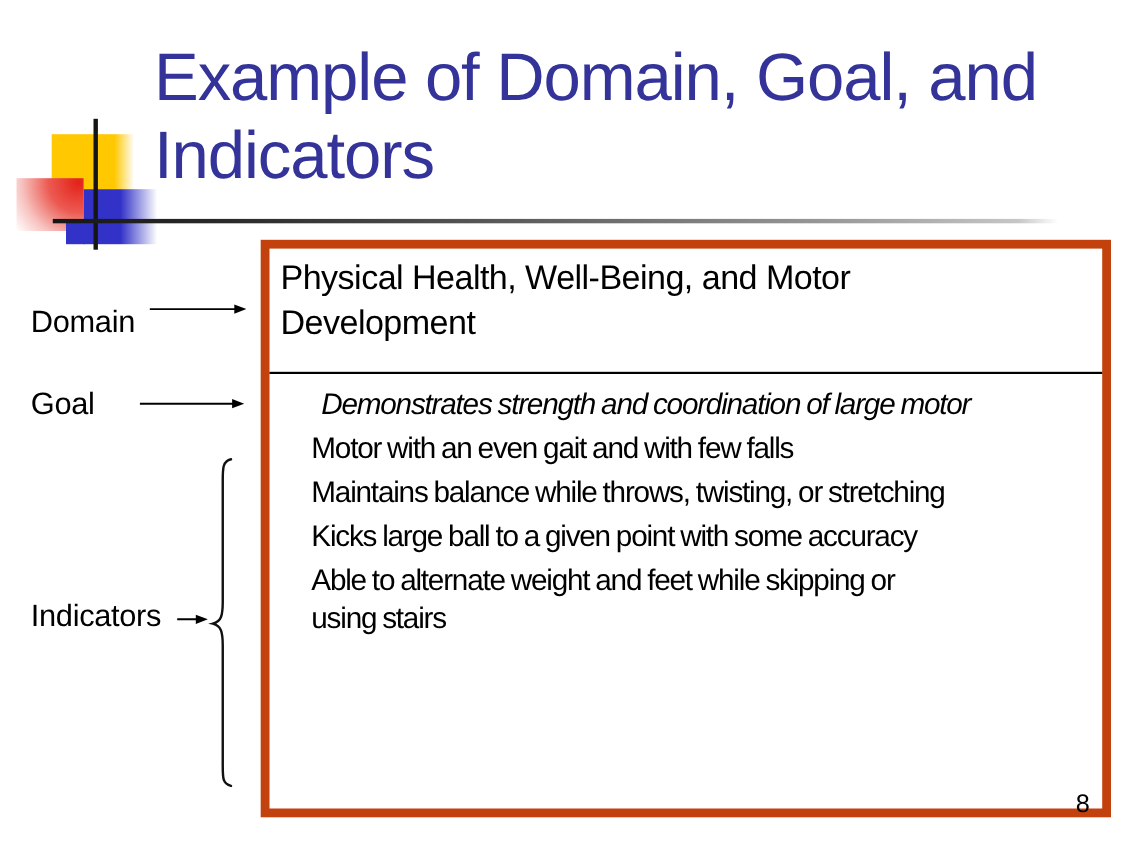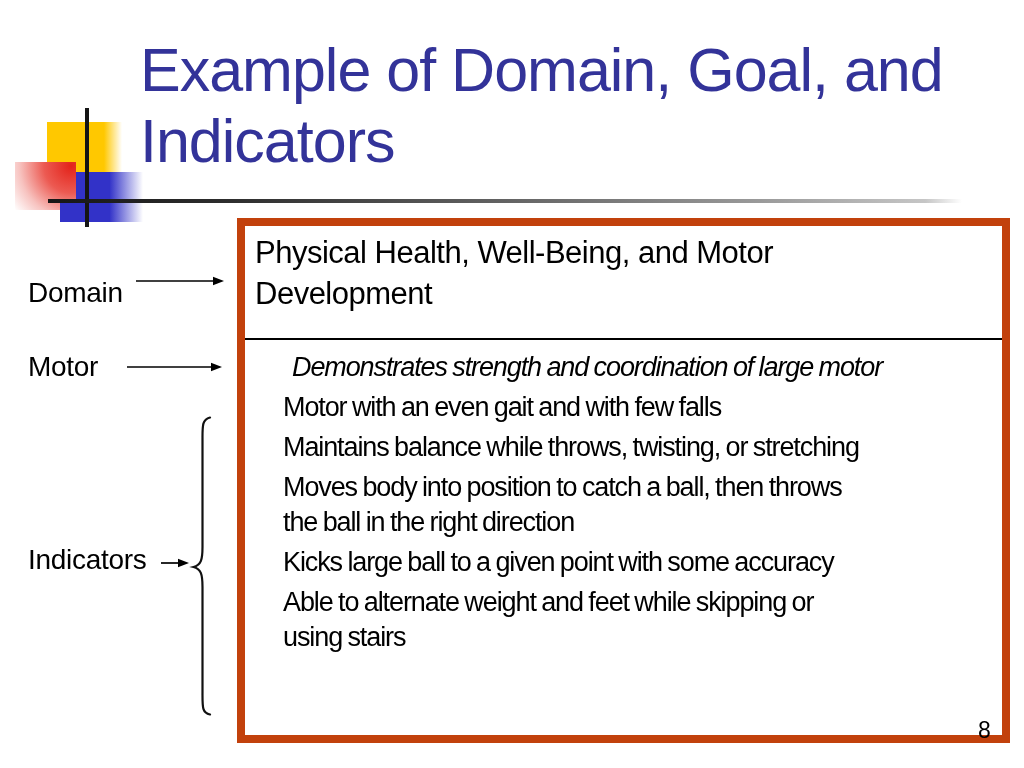--- a/index.html
+++ b/index.html
@@ -78,21 +78,21 @@
   <div class="deco-blue-b"></div>
   <div class="deco-vline"></div>
   <div class="title-rule"></div>
 
   <div class="title">
     <div>Example of Domain, Goal, and</div>
     <div>Indicators</div>
   </div>
 
   <div class="side-label label-domain">Domain</div>
-  <div class="side-label label-goal">Motor</div>
+  <div class="side-label label-goal">Goal</div>
   <div class="side-label label-indicators">Indicators</div>
 
   <svg class="conn arrow-domain" width="88" height="14" viewBox="0 0 88 14">
     <line x1="0" y1="7" x2="79" y2="7" stroke="#000" stroke-width="1.7"></line>
     <polygon points="88,7 77,2.8 77,11.2" fill="#000"></polygon>
   </svg>
   <svg class="conn arrow-goal" width="95" height="14" viewBox="0 0 95 14">
     <line x1="0" y1="7" x2="86" y2="7" stroke="#000" stroke-width="1.7"></line>
     <polygon points="95,7 84,2.8 84,11.2" fill="#000"></polygon>
   </svg>
@@ -114,24 +114,20 @@
       <div class="para goal-para">
         <div class="line">Demonstrates strength and coordination of large motor</div>
       </div>
       <div class="para">
         <div class="line">Motor with an even gait and with few falls</div>
       </div>
       <div class="para">
         <div class="line">Maintains balance while throws, twisting, or stretching</div>
       </div>
       <div class="para">
-        <div class="line">Moves body into position to catch a ball, then throws</div>
-        <div class="line">the ball in the right direction</div>
-      </div>
-      <div class="para">
         <div class="line">Kicks large ball to a given point with some accuracy</div>
       </div>
       <div class="para">
         <div class="line">Able to alternate weight and feet while skipping or</div>
         <div class="line">using stairs</div>
       </div>
     </div>
   </div>
 
   <div class="page-number">8</div>

